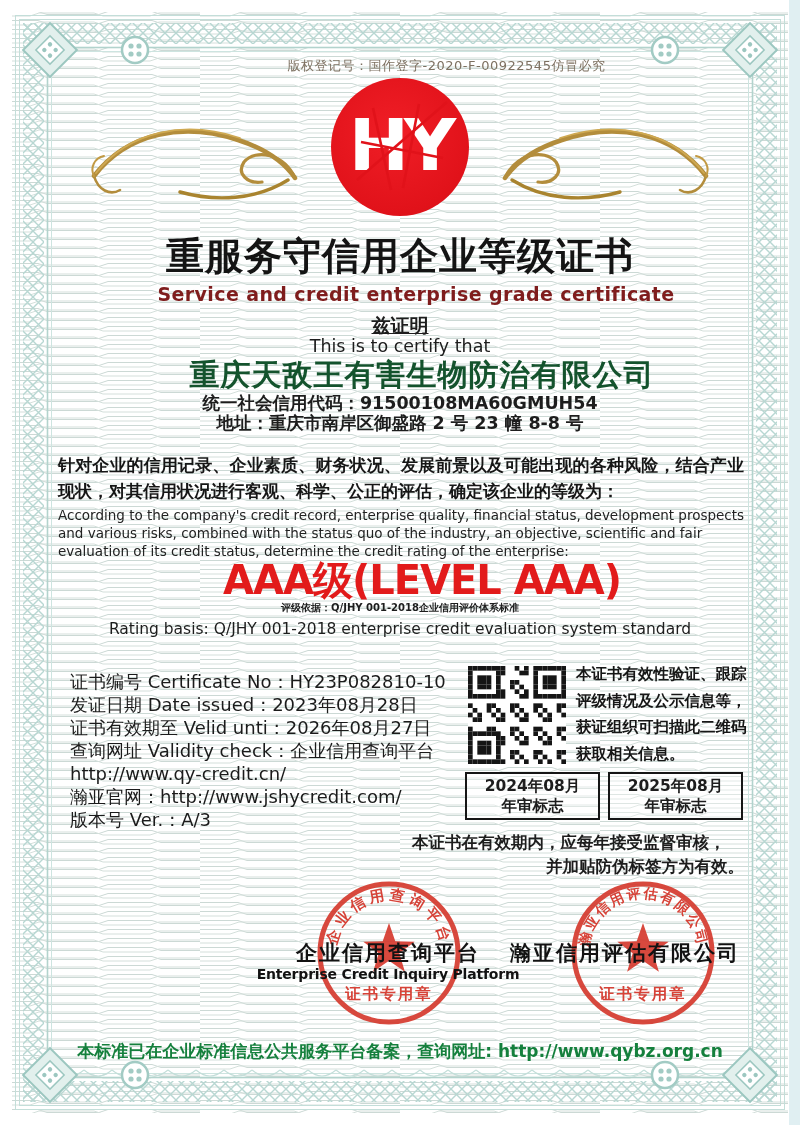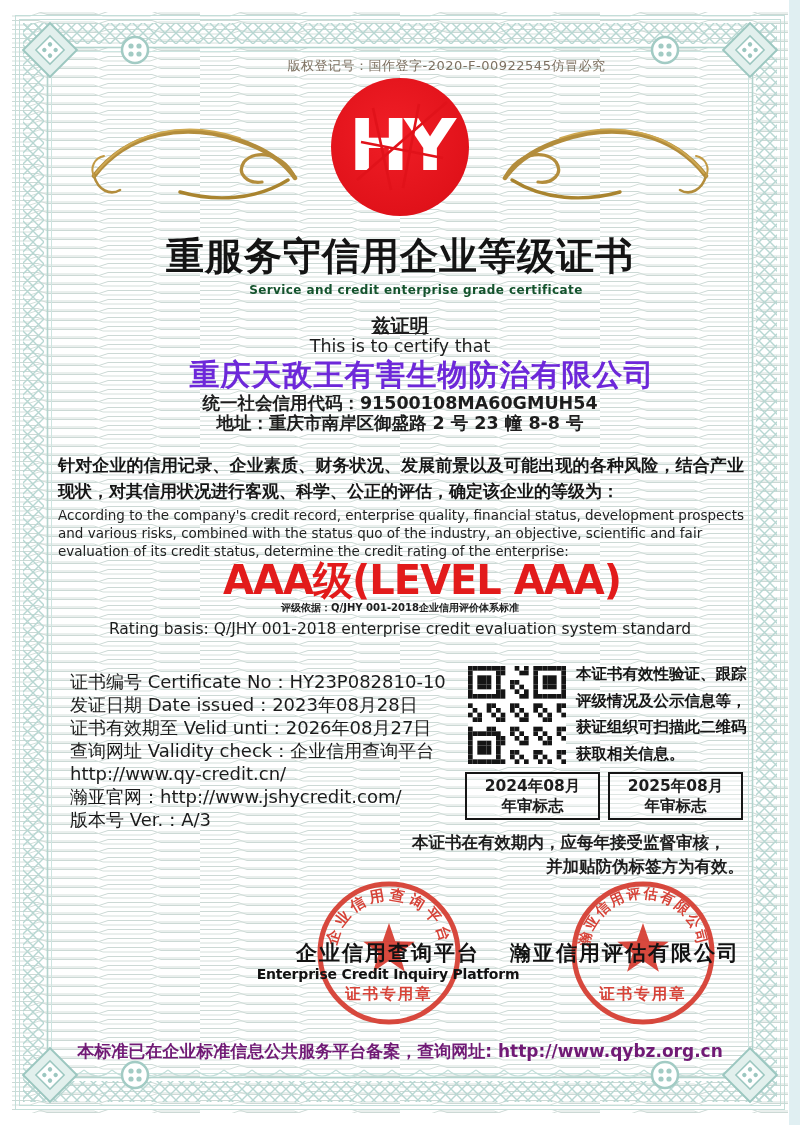--- a/index.html
+++ b/index.html
@@ -23,24 +23,24 @@
     display:flex;align-items:center;justify-content:center;z-index:5;
   }
   .logo-hy{font-size:72px;font-weight:800;color:#ffffff;letter-spacing:-5px;line-height:1;transform:translateY(-2px);}
   .logo-cracks{position:absolute;left:0;top:0;pointer-events:none;}
   .flourish{top:118px;z-index:3;}
   .flourish.left{left:88px;}
   .flourish.right{left:497px;transform:scaleX(-1);}
 
   
   .title-cn{top:231px;font-size:38px;font-weight:800;letter-spacing:1px;color:#141414;}
-  .title-en{top:283px;font-size:12px;font-weight:600;letter-spacing:.4px;color:#14532d;margin-left:32px;}
+  .title-en{top:283px;font-size:19px;font-weight:600;letter-spacing:.4px;color:#7f1d1d;margin-left:32px;}
   .intro-cn{top:313px;font-size:19px;font-weight:600;text-decoration:underline;}
   .intro-en{top:336px;font-size:17.5px;font-weight:500;}
-  .company{top:355px;font-size:30px;font-weight:800;letter-spacing:1px;color:#6d28d9;margin-left:44px;}
+  .company{top:355px;font-size:30px;font-weight:800;letter-spacing:1px;color:#14532d;margin-left:44px;}
   .credit-code{top:391px;font-size:17.5px;font-weight:700;}
   .address{top:411px;font-size:17.5px;font-weight:700;}
 
   
   .para-cn{left:58px;top:452px;width:686px;font-size:17px;font-weight:600;line-height:26px;text-align:justify;color:#161616;}
   .para-en{left:58px;top:506px;width:688px;font-size:13.5px;font-weight:500;line-height:18px;color:#222;}
   .rating{top:553px;font-size:40px;font-weight:800;letter-spacing:-1px;padding-left:44px;}
   .basis-cn{top:601px;font-size:10px;font-weight:600;}
   .basis-en{top:620px;font-size:15.5px;font-weight:500;}
 
@@ -65,21 +65,21 @@
   .stamp-svg{z-index:4;}
   .stamp-l{left:314px;top:878px;}
   .stamp-r{left:568px;top:878px;}
   .sig{z-index:6;text-align:center;color:#121212;}
   .sig-cn{font-size:21px;font-weight:800;letter-spacing:2px;line-height:24px;}
   .sig-en{font-size:14px;font-weight:600;letter-spacing:-.2px;line-height:18px;}
   .sig-left{left:253px;top:941px;width:270px;}
   .sig-right{left:480px;top:941px;width:290px;}
 
   
-  .footer{top:1040px;font-size:17px;font-weight:700;color:#701a75;}
+  .footer{top:1040px;font-size:17px;font-weight:700;color:#15803d;}
 </style>
 </head>
 <body>
 
 <div class="page">
 
   <svg class="layer" width="800" height="1125">
     <defs>
       <pattern id="waves" width="200" height="9" patternUnits="userSpaceOnUse">
         <path d="M0 2.5 h38 l9 3 h52 l9 -3 h44 l9 3 h39" stroke="#ccd9d5" stroke-width="1" fill="none"></path>

